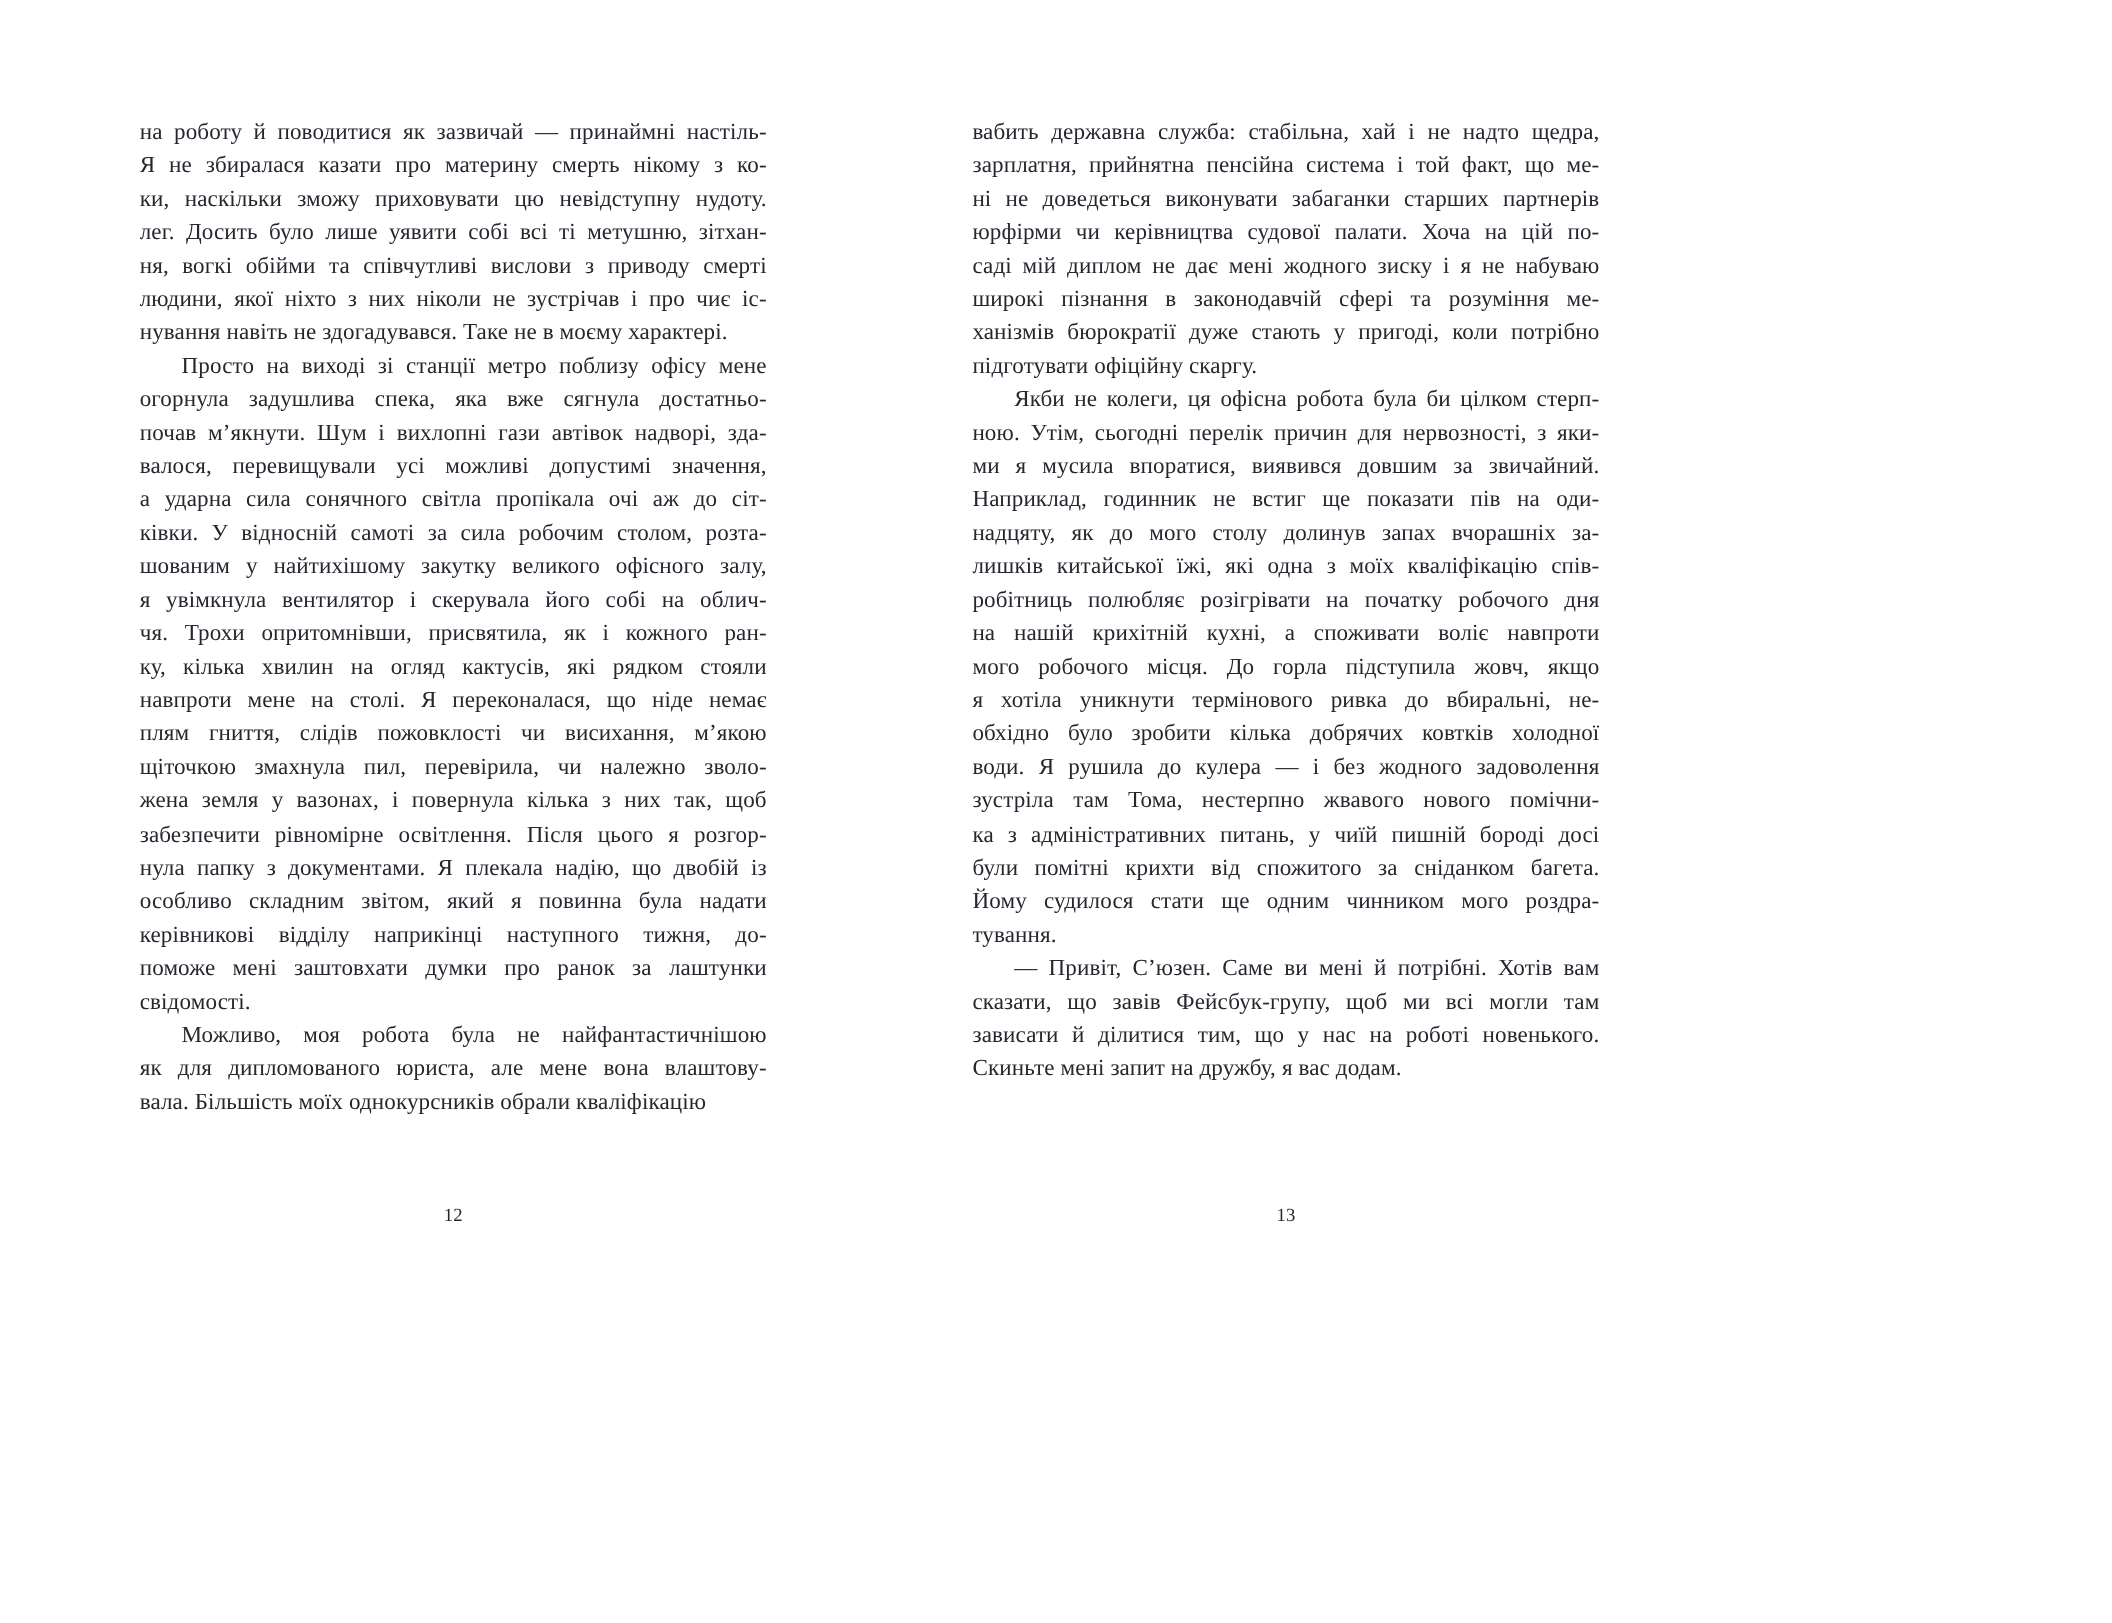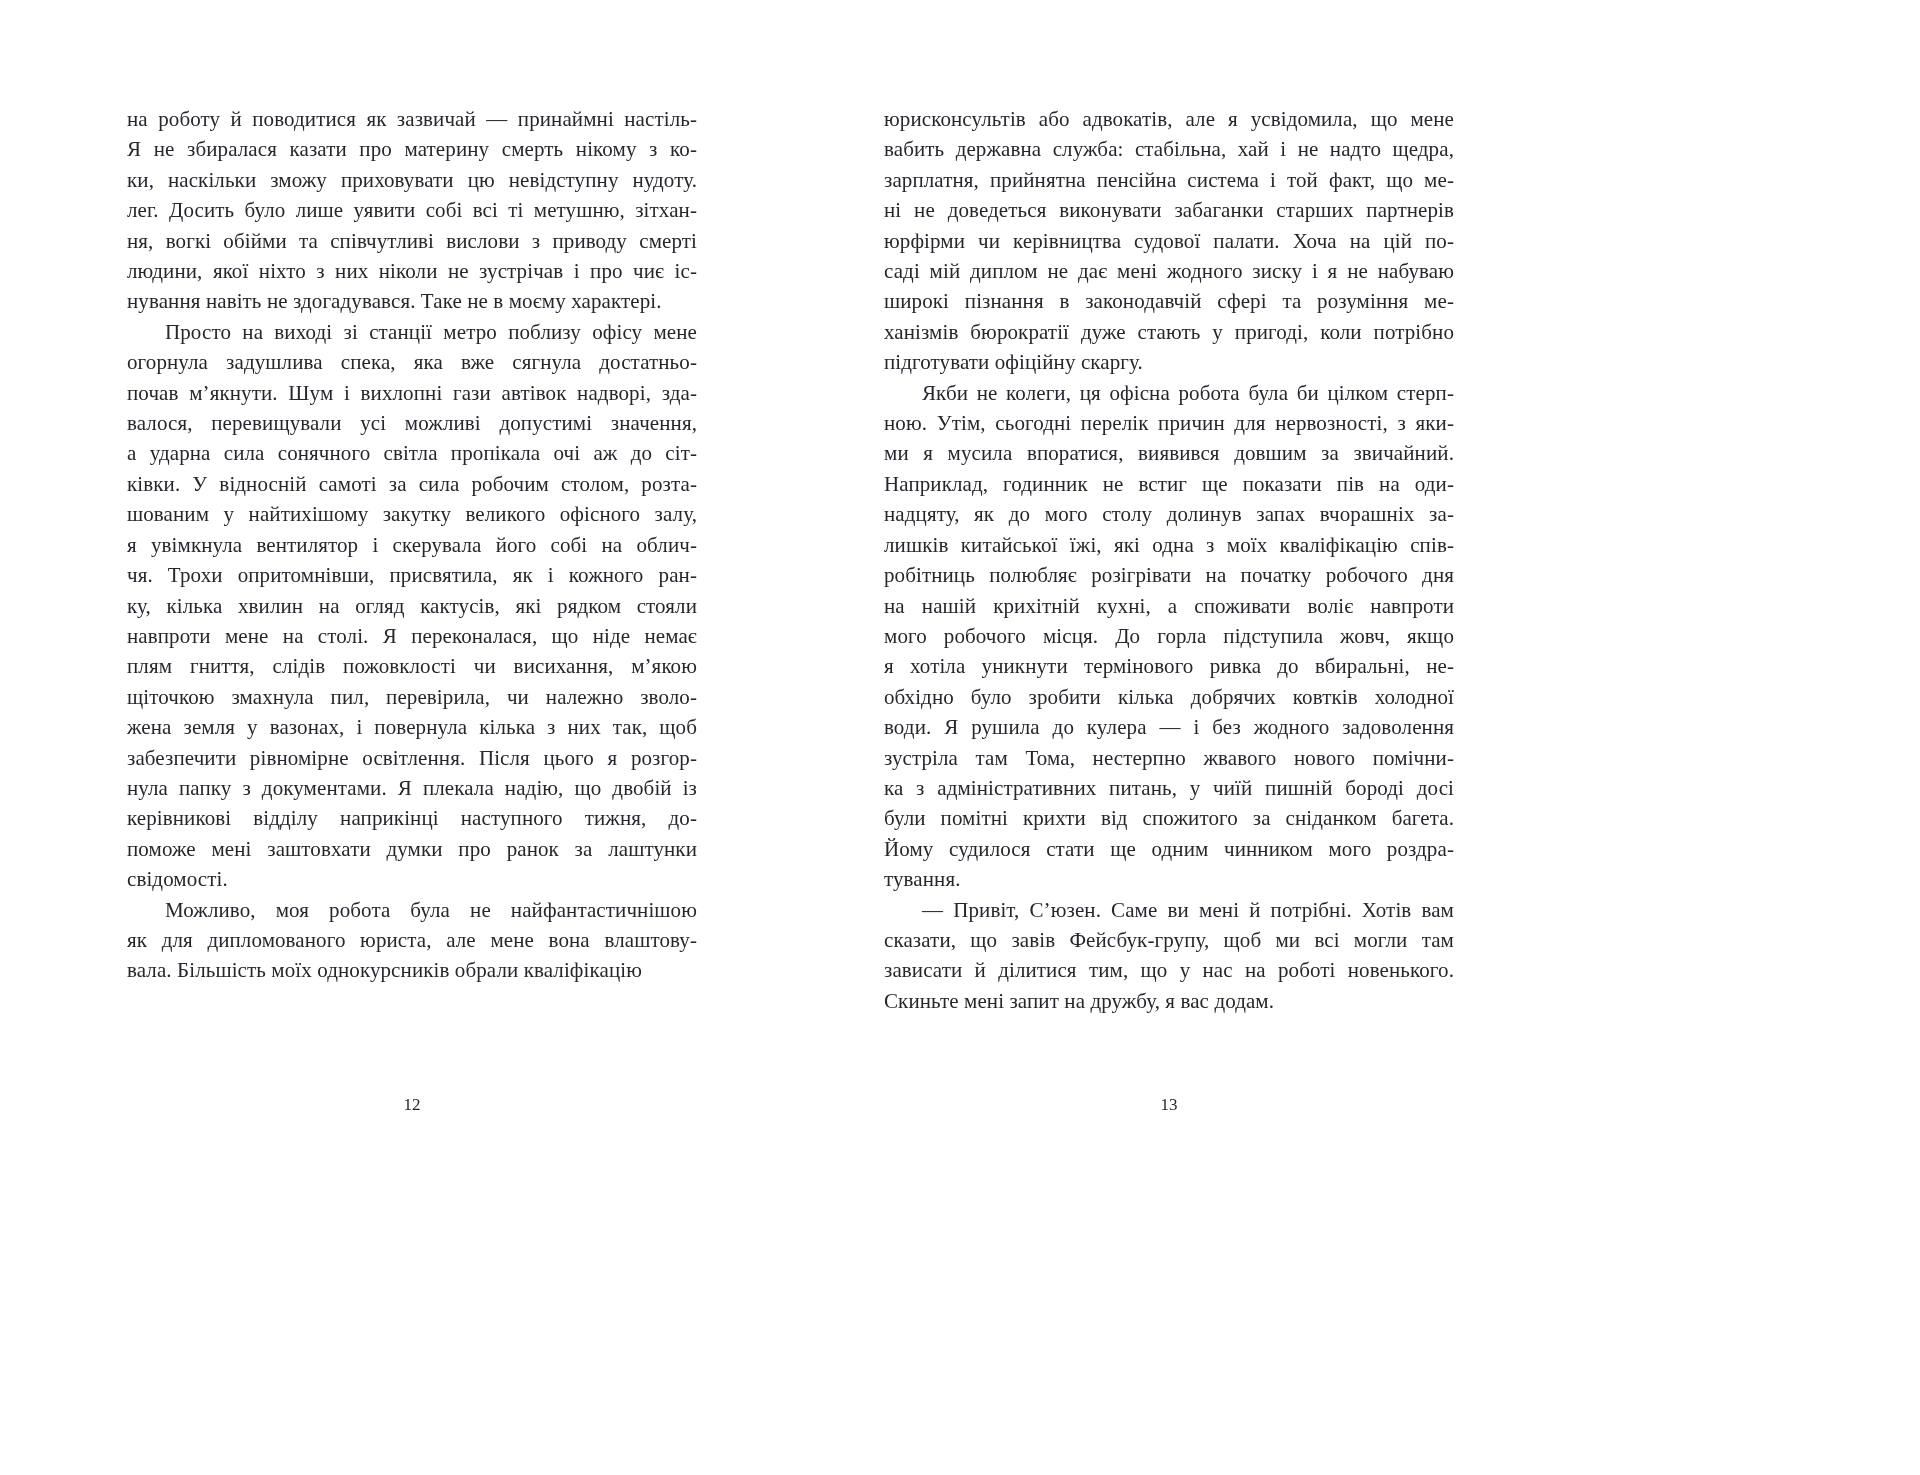--- a/index.html
+++ b/index.html
@@ -72,37 +72,37 @@
           <div class="line">шованим у найтихішому закутку великого офісного залу,</div>
           <div class="line">я увімкнула вентилятор і скерувала його собі на облич-</div>
           <div class="line">чя. Трохи опритомнівши, присвятила, як і кожного ран-</div>
           <div class="line">ку, кілька хвилин на огляд кактусів, які рядком стояли</div>
           <div class="line">навпроти мене на столі. Я переконалася, що ніде немає</div>
           <div class="line">плям гниття, слідів пожовклості чи висихання, м’якою</div>
           <div class="line">щіточкою змахнула пил, перевірила, чи належно зволо-</div>
           <div class="line">жена земля у вазонах, і повернула кілька з них так, щоб</div>
           <div class="line">забезпечити рівномірне освітлення. Після цього я розгор-</div>
           <div class="line">нула папку з документами. Я плекала надію, що двобій із</div>
+          <div class="line">особливо складним звітом, який я повинна була надати</div>
           <div class="line">керівникові відділу наприкінці наступного тижня, до-</div>
           <div class="line">поможе мені заштовхати думки про ранок за лаштунки</div>
           <div class="line final">свідомості.</div>
         </div>
         <div class="paragraph">
           <div class="line indent">Можливо, моя робота була не найфантастичнішою</div>
           <div class="line">як для дипломованого юриста, але мене вона влаштову-</div>
           <div class="line final">вала. Більшість моїх однокурсників обрали кваліфікацію</div>
         </div>
       </div>
     <div class="page-number">12</div>
   </div>
 
   <div class="page page-right">
     <div class="text-block">
         <div class="paragraph">
-          <div class="line">юрисконсультів або адвокатів, але я усвідомила, що мене</div>
           <div class="line">вабить державна служба: стабільна, хай і не надто щедра,</div>
           <div class="line">зарплатня, прийнятна пенсійна система і той факт, що ме-</div>
           <div class="line">ні не доведеться виконувати забаганки старших партнерів</div>
           <div class="line">юрфірми чи керівництва судової палати. Хоча на цій по-</div>
           <div class="line">саді мій диплом не дає мені жодного зиску і я не набуваю</div>
           <div class="line">широкі пізнання в законодавчій сфері та розуміння ме-</div>
           <div class="line">ханізмів бюрократії дуже стають у пригоді, коли потрібно</div>
           <div class="line final">підготувати офіційну скаргу.</div>
         </div>
         <div class="paragraph">

